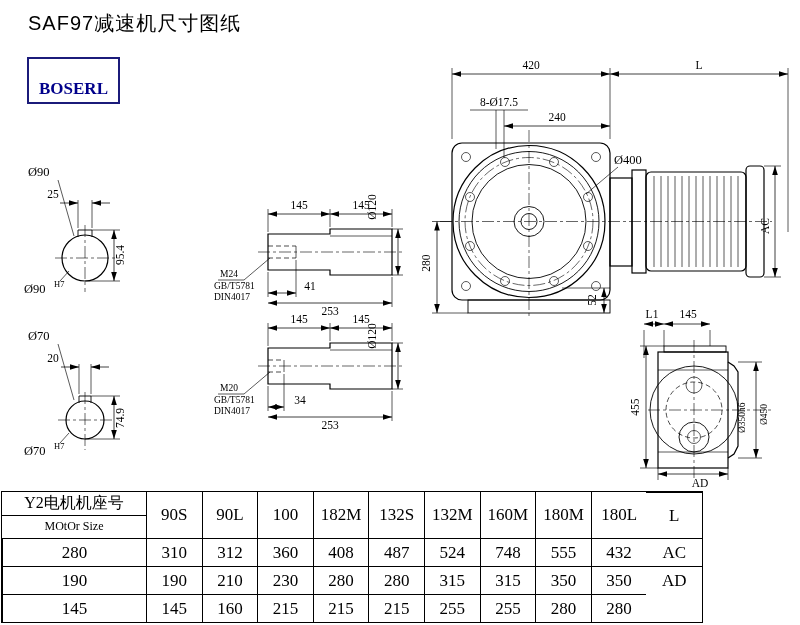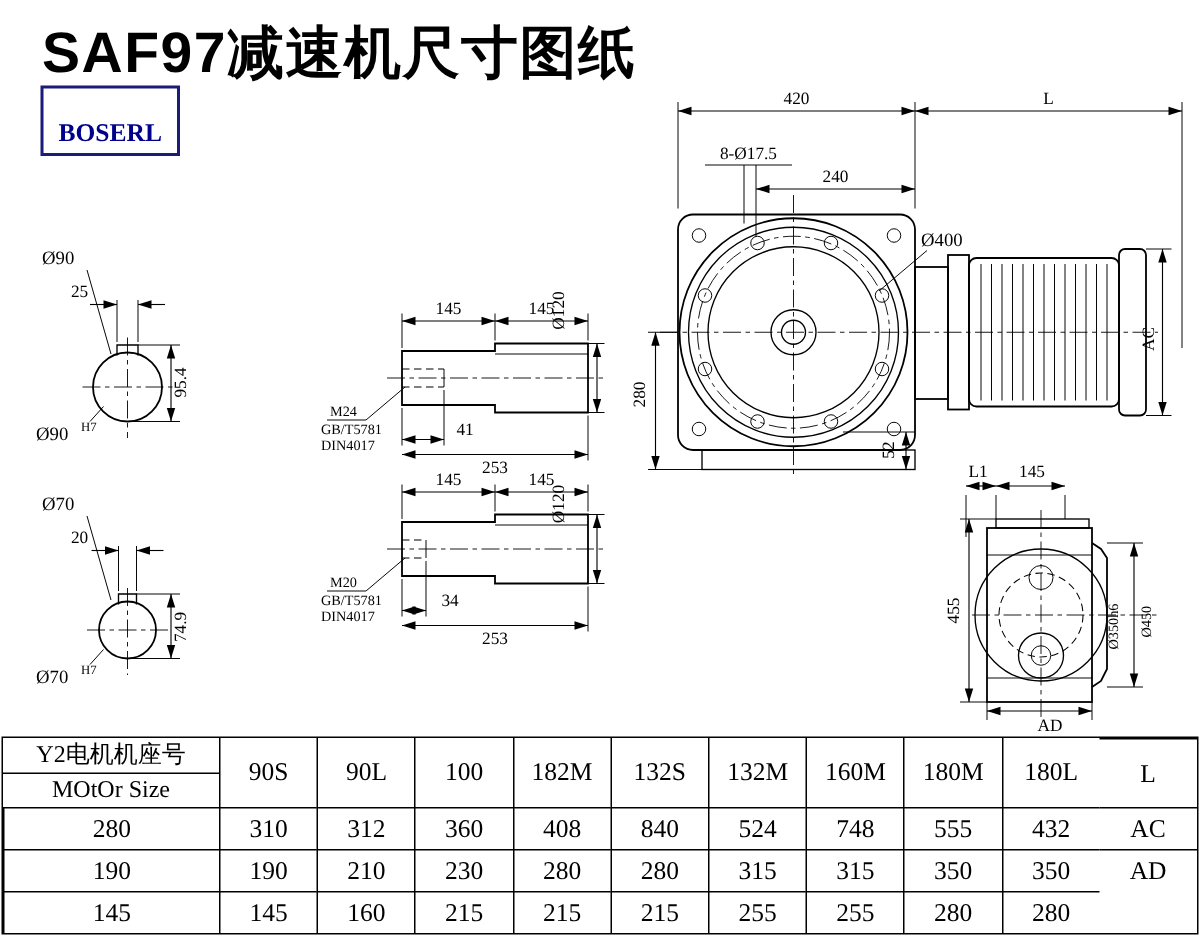--- a/index.html
+++ b/index.html
@@ -1,44 +1,44 @@
 <!DOCTYPE html>
 <html><head>
 <meta charset="utf-8">
 <style>
   *{margin:0;padding:0;box-sizing:border-box}
   html,body{width:800px;height:625px;background:#fff;overflow:hidden}
   body{font-family:"Liberation Sans",sans-serif;position:relative;color:#000}
-  .title{position:absolute;left:28px;top:10px;font-size:38px;font-weight:bold;letter-spacing:1px;white-space:nowrap}
+  .title{position:absolute;left:28px;top:10px;font-size:20px;font-weight:normal;letter-spacing:1px;white-space:nowrap}
   .logo{position:absolute;left:27px;top:57px;border:2px solid #1b1b7a;color:#00008b;
         font-family:"Liberation Serif","DejaVu Serif",serif;font-size:17px;font-weight:bold;
         padding:20px 10px 3px;background:#fff}
   svg.draw{position:absolute;left:0;top:0}
   
   .o{fill:none;stroke:#000;stroke-width:1.2}
   .o2{fill:none;stroke:#000;stroke-width:0.9}
   .thin{fill:none;stroke:#000;stroke-width:0.65}
   .dim-l{fill:none;stroke:#000;stroke-width:0.75}
   .cl{fill:none;stroke:#000;stroke-width:0.6;stroke-dasharray:12 3 3 3}
   .hid{fill:none;stroke:#000;stroke-width:0.7;stroke-dasharray:5 3}
   text{fill:#000}
   .dim{font-family:"Liberation Serif","DejaVu Serif",serif;font-size:11.5px;text-anchor:middle}
   .dimb{font-family:"Liberation Serif","DejaVu Serif",serif;font-size:12.5px;text-anchor:start}
   .dims{font-family:"Liberation Serif","DejaVu Serif",serif;font-size:9.5px;text-anchor:start}
   .sup{font-family:"Liberation Serif","DejaVu Serif",serif;font-size:8.5px;text-anchor:start}
   
-  .dim-table{position:absolute;left:1px;top:491px;width:798px;display:grid;
+  .dim-table{position:absolute;left:1px;top:491px;width:702px;display:grid;
              grid-template-columns:144px repeat(10,1fr);grid-template-rows:46px 28px 28px 28px;
              border:1px solid #000;font-family:"Liberation Serif","DejaVu Serif",serif;font-size:17px}
   .tcell{border-left:1px solid #000;border-top:1px solid #000;display:flex;align-items:center;justify-content:center;text-align:center}
   .tcell.c0{border-left:none}
   .tcell.r0{border-top:none}
   .tfirst{flex-direction:column;align-items:stretch;padding:0}
   .tfirst .cn{flex:1;border-bottom:1px solid #000;display:flex;align-items:center;justify-content:center;font-size:16px}
-  .tfirst .en{flex:1;display:flex;align-items:center;justify-content:center;font-size:16px}
+  .tfirst .en{flex:1;display:flex;align-items:center;justify-content:center;font-size:12px}
 </style>
 </head>
 <body>
 
 <div class="title">SAF97减速机尺寸图纸</div>
 <div class="logo">BOSERL</div>
 
 <svg class="draw" width="800" height="490" viewBox="0 0 800 490">
   <defs>
     <marker id="ar" viewBox="0 0 10 10" refX="9.5" refY="5" markerWidth="10" markerHeight="10" markerUnits="userSpaceOnUse" orient="auto-start-reverse">
@@ -261,21 +261,21 @@
   <div class="tcell r0">160M</div>
   <div class="tcell r0">180M</div>
   <div class="tcell r0">180L</div>
 
   <div class="tcell c0">L</div>
   <div class="tcell">280</div>
   <div class="tcell">310</div>
   <div class="tcell">312</div>
   <div class="tcell">360</div>
   <div class="tcell">408</div>
-  <div class="tcell">840</div>
+  <div class="tcell">487</div>
   <div class="tcell">524</div>
   <div class="tcell">748</div>
   <div class="tcell">555</div>
   <div class="tcell">432</div>
 
   <div class="tcell c0">AC</div>
   <div class="tcell">190</div>
   <div class="tcell">190</div>
   <div class="tcell">210</div>
   <div class="tcell">230</div>

